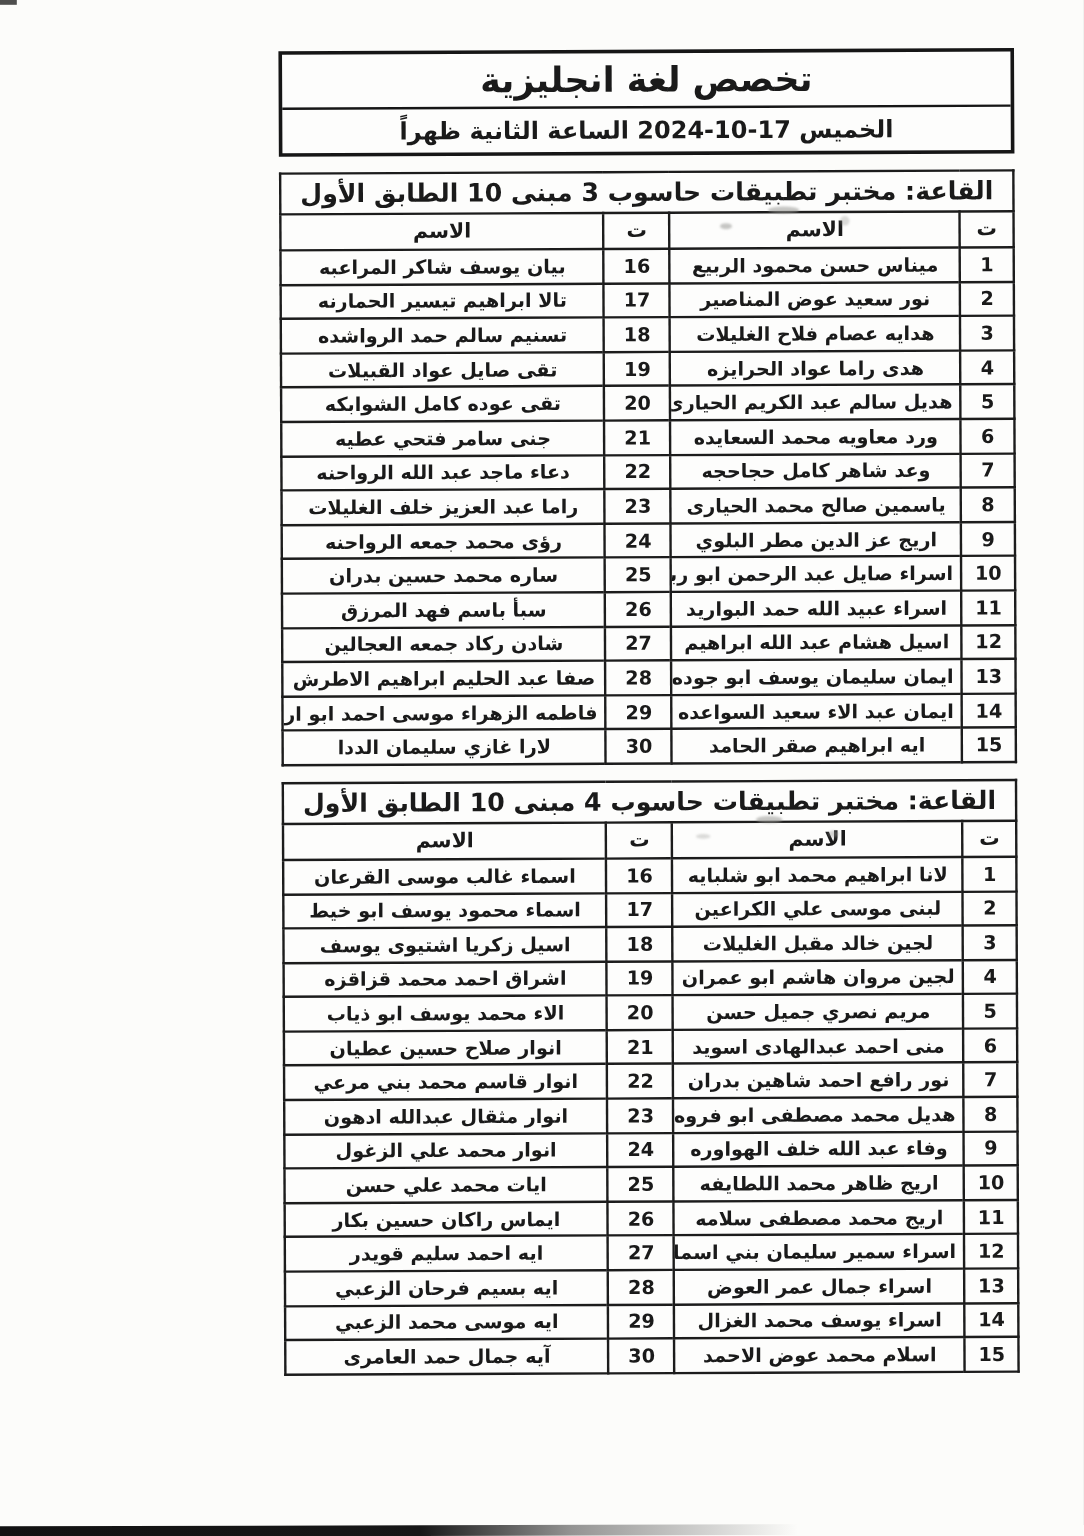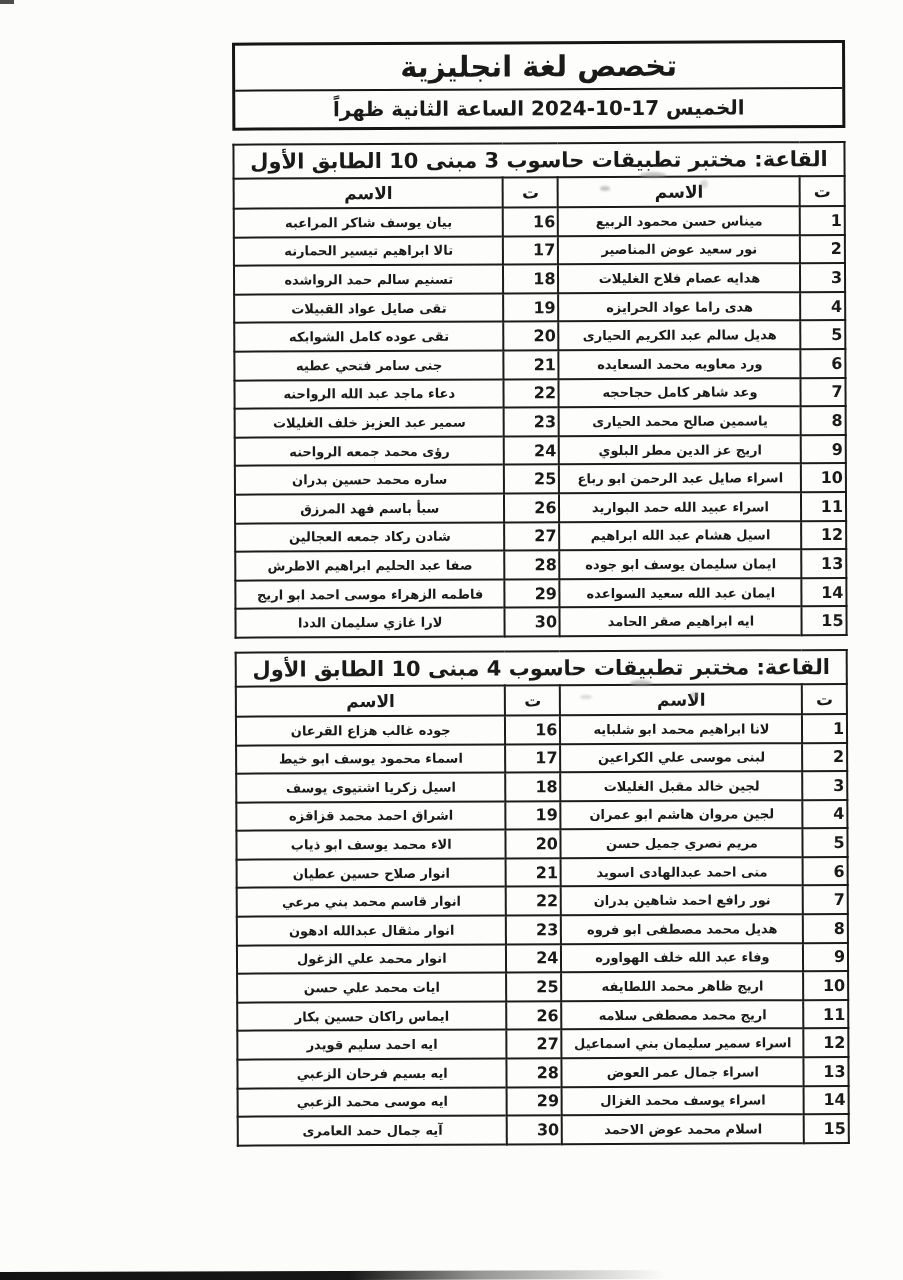--- a/index.html
+++ b/index.html
@@ -55,26 +55,27 @@
     text-align:center;
     padding:1px 4px;
   }
   tr.cols th{
     height:26px;
     font-size:17px;font-weight:bold;
     text-align:center;
   }
   td.num{
     height:26.6px;
+    text-align:center;
     font-size:16px;font-weight:bold;
     padding:0 2px;
   }
   td.name{
     text-align:center;
-    font-size:13px;font-weight:bold;
+    font-size:16px;font-weight:bold;
     padding:0 6px;
     white-space:nowrap;
     overflow:hidden;
   }
   col.c-num-r{width:7.3%;}
   col.c-name-r{width:39.6%;}
   col.c-num-l{width:9.0%;}
   col.c-name-l{width:44.1%;}
   
   .noise{
@@ -171,21 +172,21 @@
           <tr>
             <td class="num">7</td>
             <td class="name">وعد شاهر كامل حجاحجه</td>
             <td class="num">22</td>
             <td class="name">دعاء ماجد عبد الله الرواحنه</td>
           </tr>
           <tr>
             <td class="num">8</td>
             <td class="name">ياسمين صالح محمد الحيارى</td>
             <td class="num">23</td>
-            <td class="name">سمير عبد العزيز خلف الغليلات</td>
+            <td class="name">راما عبد العزيز خلف الغليلات</td>
           </tr>
           <tr>
             <td class="num">9</td>
             <td class="name">اريج عز الدين مطر البلوي</td>
             <td class="num">24</td>
             <td class="name">رؤى محمد جمعه الرواحنه</td>
           </tr>
           <tr>
             <td class="num">10</td>
             <td class="name">اسراء صايل عبد الرحمن ابو رباع</td>
@@ -205,21 +206,21 @@
             <td class="name">شادن ركاد جمعه العجالين</td>
           </tr>
           <tr>
             <td class="num">13</td>
             <td class="name">ايمان سليمان يوسف ابو جوده</td>
             <td class="num">28</td>
             <td class="name">صفا عبد الحليم ابراهيم الاطرش</td>
           </tr>
           <tr>
             <td class="num">14</td>
-            <td class="name">ايمان عبد الله سعيد السواعده</td>
+            <td class="name">ايمان عبد الاء سعيد السواعده</td>
             <td class="num">29</td>
             <td class="name">فاطمه الزهراء موسى احمد ابو اريج</td>
           </tr>
           <tr>
             <td class="num">15</td>
             <td class="name">ايه ابراهيم صقر الحامد</td>
             <td class="num">30</td>
             <td class="name">لارا غازي سليمان الددا</td>
           </tr>
         </tbody>
@@ -241,21 +242,21 @@
             <th>الاسم</th>
             <th>ت</th>
             <th>الاسم</th>
           </tr>
       </thead>
       <tbody>
           <tr>
             <td class="num">1</td>
             <td class="name">لانا ابراهيم محمد ابو شلبايه</td>
             <td class="num">16</td>
-            <td class="name">جوده غالب هزاع القرعان</td>
+            <td class="name">اسماء غالب موسى القرعان</td>
           </tr>
           <tr>
             <td class="num">2</td>
             <td class="name">لبنى موسى علي الكراعين</td>
             <td class="num">17</td>
             <td class="name">اسماء محمود يوسف ابو خيط</td>
           </tr>
           <tr>
             <td class="num">3</td>
             <td class="name">لجين خالد مقبل الغليلات</td>

